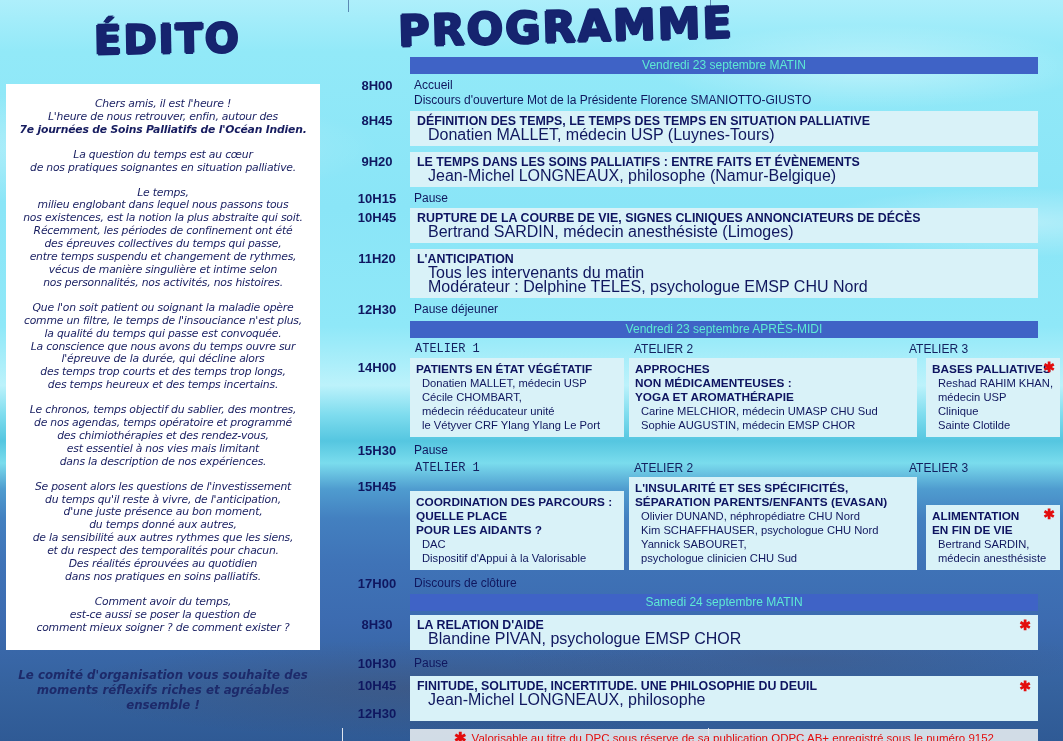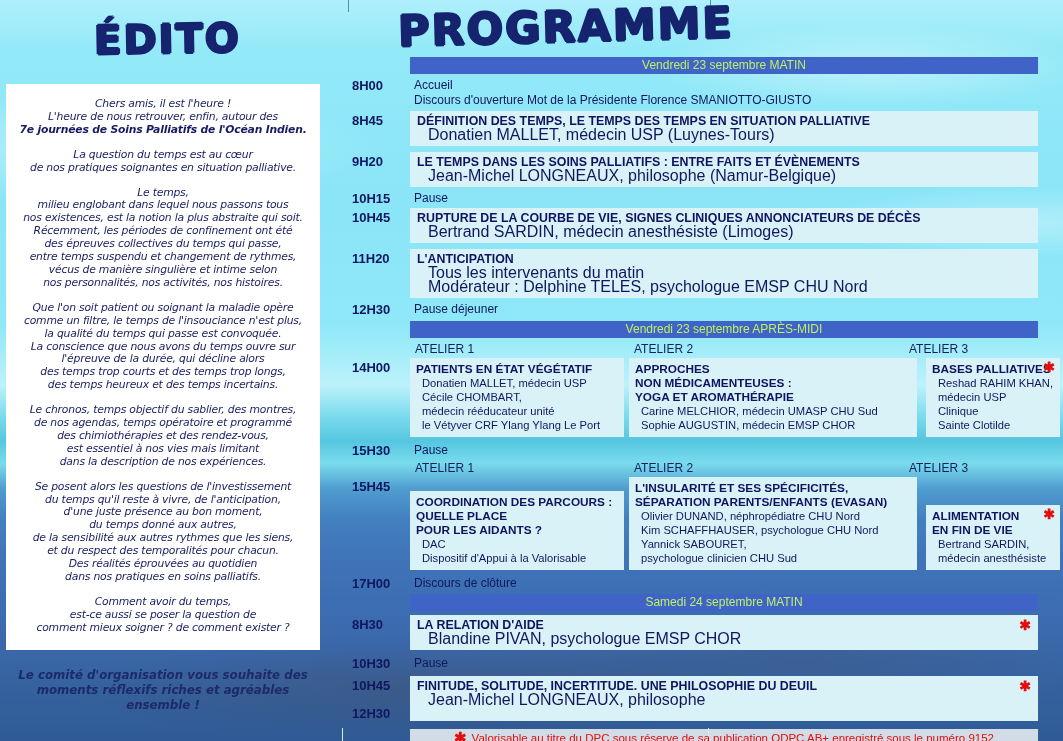--- a/index.html
+++ b/index.html
@@ -41,35 +41,35 @@
   .eb.cont  { margin-top:0; font-weight:bold; }
   .edito-footer {
     position:absolute; left:8px; top:668px; width:310px; text-align:center;
     font-family:"DejaVu Sans", sans-serif; font-style:italic; font-weight:bold;
     font-size:11.8px; line-height:15px; color:#1d2a6a; white-space:pre-line;
   }
 
   
   .sched { position:absolute; left:352px; top:57px; width:686px; color:#10175e; }
   .dbar  { margin-left:58px; height:17px; line-height:17px; background:#3f63c6;
-           color:#bef264; font-size:12px; text-align:center; }
+           color:#5eead4; font-size:12px; text-align:center; }
   .row   { display:flex; }
-  .t     { width:58px; padding-right:8px; text-align:left; font-weight:bold;
+  .t     { width:58px; padding-right:8px; text-align:center; font-weight:bold;
            font-size:13px; line-height:15px; color:#0f1760; flex:none; padding-top:2px; }
   .t2    { margin-top:13px; }
   .c     { flex:1; position:relative; }
   .plain .c { font-size:12px; line-height:15px; padding:2px 0 0 4px; white-space:pre-line; }
   .sess  .c { background:#d9f2f8; padding:3px 24px 4px 7px; }
   .ttl   { font-weight:bold; font-size:12.4px; line-height:14px; color:#0e1460; white-space:pre-line; }
   .sub   { font-size:16px; line-height:14px; margin-left:11px; white-space:pre-line; }
   .star  { color:#e30d0d; font-weight:bold; font-size:14px; line-height:12px; }
   .rstar { position:absolute; top:4px; right:7px; }
 
   .alabels { display:flex; margin-left:58px; font-size:12px; color:#13205f; }
-  .alabels .l1 { width:219px; padding-left:5px; }
+  .alabels .l1 { width:219px; padding-left:5px;font-family:Liberation Mono, monospace; }
   .alabels .l2 { width:275px; padding-left:5px; }
   .alabels .l3 { width:134px; padding-left:5px; }
   .cards { flex:1; display:flex; align-items:flex-end; }
   .card  { background:#d9f2f8; padding:4px 4px 5px 6px; position:relative; }
   .card .ttl { font-size:11.8px; line-height:14px; }
   .card .sub { font-size:11.2px; line-height:14px; margin-left:6px; }
   .card.c1 { width:214px; margin-right:5px; }
   .card.c2 { width:288px; margin-right:9px; }
   .card.c3 { width:134px; }
   .cstar { position:absolute; top:3px; right:5px; }

